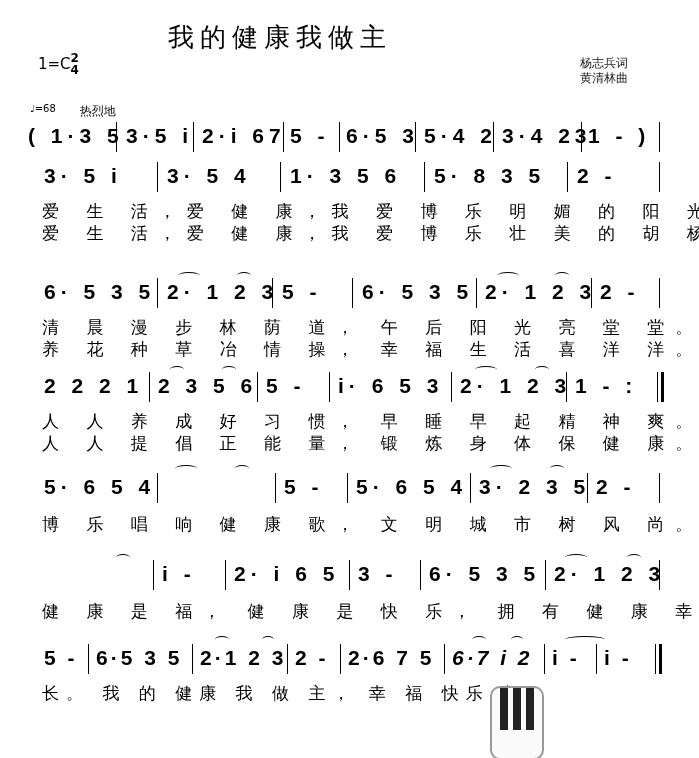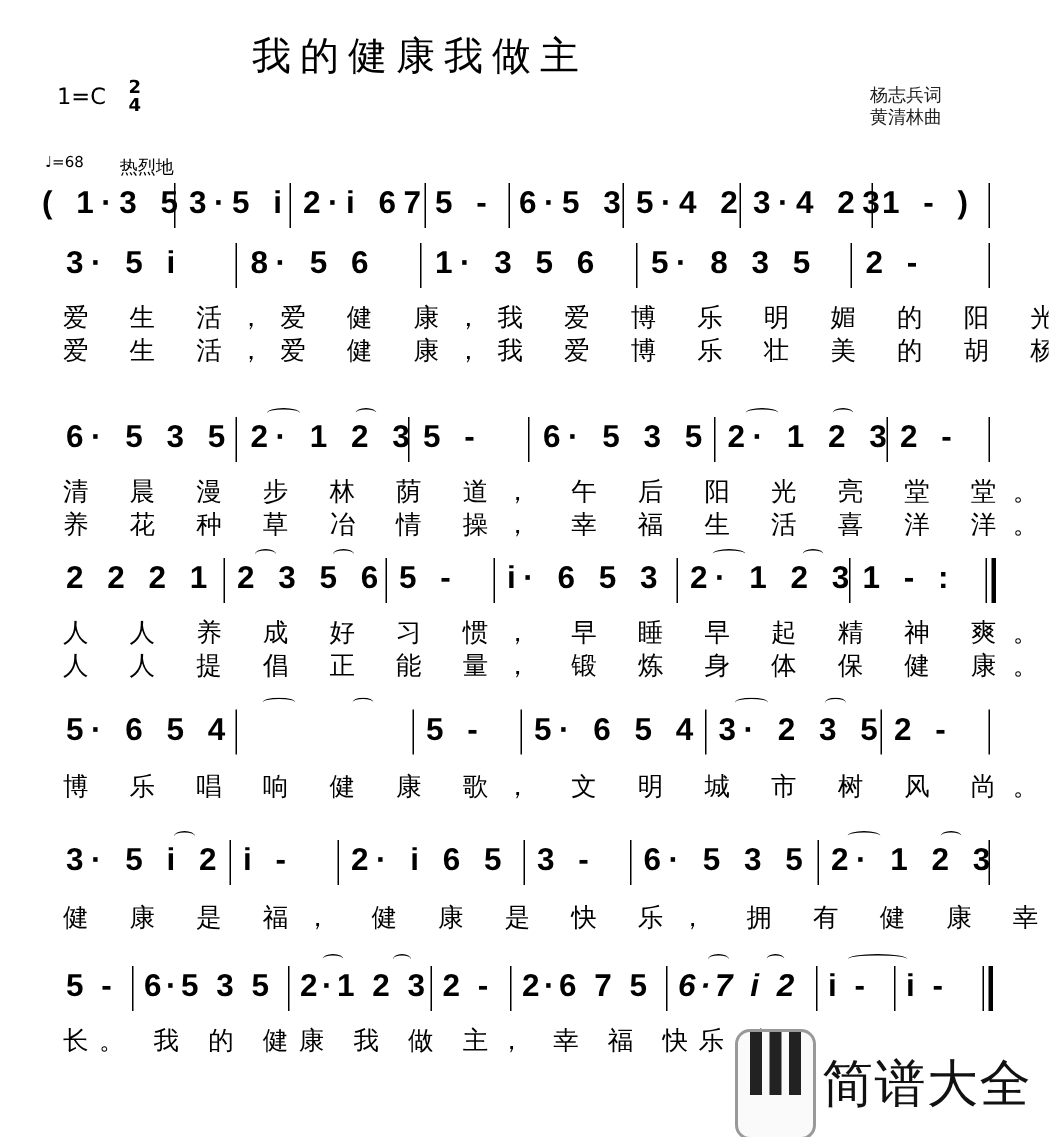--- a/index.html
+++ b/index.html
@@ -1,18 +1,18 @@
 <!DOCTYPE html>
 <html><head>
 <meta charset="utf-8">
 <style>
   html,body{margin:0;padding:0;background:#fff;}
   body{width:699px;height:758px;position:relative;overflow:hidden;font-family:"DejaVu Sans","Liberation Sans",sans-serif;color:#000;}
   .title{position:absolute;left:0;width:560px;top:20px;text-align:center;font-size:26px;letter-spacing:6px;font-family:"DejaVu Sans",sans-serif;}
-  .key{position:absolute;left:38px;top:52px;font-size:15px;display:flex;align-items:center;gap:15px;}
+  .key{position:absolute;left:38px;top:52px;font-size:15px;display:flex;align-items:center;gap:0;}
   .frac{display:inline-flex;flex-direction:column;align-items:center;font-weight:bold;font-size:12px;line-height:12px;}
   .credits{position:absolute;left:580px;top:56px;font-size:12px;line-height:15px;color:#222;}
   .tempo{position:absolute;left:30px;top:103px;font-size:10px;display:flex;gap:24px;}
   .staff{position:absolute;left:0;width:699px;}
   .bar{position:absolute;width:1px;background:#000;}
   .grp{position:absolute;font-weight:bold;font-size:21px;font-family:"Liberation Sans",sans-serif;letter-spacing:5px;white-space:nowrap;}
   .lyric{position:absolute;font-size:17px;letter-spacing:11px;white-space:nowrap;font-family:"DejaVu Sans",sans-serif;}
   .arc{position:absolute;border-top:1.5px solid #000;border-radius:50% 50% 0 0;height:6px;}
   .logo{position:absolute;left:490px;top:686px;display:flex;align-items:center;gap:4px;}
   .piano{width:50px;height:70px;border:2px solid #999;border-radius:10px;position:relative;overflow:hidden;background:#fafafa;}
@@ -59,21 +59,21 @@
   <div class="bar" style="left:493px;top:4px;height:30px;"></div>
   <span class="grp" style="left:502px;top:6px;">3·4 23</span>
   <div class="bar" style="left:581px;top:4px;height:30px;"></div>
   <span class="grp" style="left:588px;top:6px;">1 - )</span>
   <div class="bar" style="left:659px;top:4px;height:30px;"></div>
 </div>
 
 <div class="staff" style="top:158px;height:90px;">
   <span class="grp" style="left:44px;top:6px;">3· 5 i</span>
   <div class="bar" style="left:157px;top:4px;height:30px;"></div>
-  <span class="grp" style="left:167px;top:6px;">8· 5 6</span>
+  <span class="grp" style="left:167px;top:6px;">3· 5 4</span>
   <div class="bar" style="left:280px;top:4px;height:30px;"></div>
   <span class="grp" style="left:290px;top:6px;">1· 3 5 6</span>
   <div class="bar" style="left:424px;top:4px;height:30px;"></div>
   <span class="grp" style="left:434px;top:6px;">5· 8 3 5</span>
   <div class="bar" style="left:567px;top:4px;height:30px;"></div>
   <span class="grp" style="left:577px;top:6px;">2 -</span>
   <div class="bar" style="left:659px;top:4px;height:30px;"></div>
   <div class="lyric" style="left:42px;top:42px;">爱 生 活，爱 健 康，我 爱 博 乐 明 媚 的 阳 光。</div>
   <div class="lyric" style="left:42px;top:64px;">爱 生 活，爱 健 康，我 爱 博 乐 壮 美 的 胡 杨。</div>
 </div>
@@ -137,21 +137,20 @@
   <div class="bar" style="left:587px;top:8px;height:30px;"></div>
   <span class="grp" style="left:596px;top:10px;">2 -</span>
   <div class="bar" style="left:659px;top:8px;height:30px;"></div>
   <div class="lyric" style="left:42px;top:48px;">博 乐 唱 响 健   康   歌，  文 明 城 市 树   风   尚。</div>
 </div>
 
 <div class="staff" style="top:552px;height:70px;">
   <div class="arc" style="left:116px;top:2px;width:14px;"></div>
   <div class="arc" style="left:565px;top:2px;width:22px;"></div>
   <div class="arc" style="left:627px;top:2px;width:14px;"></div>
-  <span class="grp" style="left:44px;top:10px;">3· 5 i 2</span>
   <div class="bar" style="left:153px;top:8px;height:30px;"></div>
   <span class="grp" style="left:162px;top:10px;">i -</span>
   <div class="bar" style="left:225px;top:8px;height:30px;"></div>
   <span class="grp" style="left:234px;top:10px;">2· i 6 5</span>
   <div class="bar" style="left:349px;top:8px;height:30px;"></div>
   <span class="grp" style="left:358px;top:10px;">3 -</span>
   <div class="bar" style="left:420px;top:8px;height:30px;"></div>
   <span class="grp" style="left:429px;top:10px;">6· 5 3 5</span>
   <div class="bar" style="left:545px;top:8px;height:30px;"></div>
   <span class="grp" style="left:554px;top:10px;">2· 1 2 3</span>
@@ -185,15 +184,14 @@
   <div class="lyric" style="left:42px;top:46px;letter-spacing:7px;">长。 我 的 健康 我  做  主， 幸 福 快乐 每</div>
 </div>
 
 <div class="logo">
   <div class="piano">
     <div class="key-b" style="left:8px;"></div>
     <div class="key-b" style="left:21px;"></div>
     <div class="key-b" style="left:34px;"></div>
   </div>
   <div class="logo-text">
-    <span class="logo-cn">简谱大全</span>
   </div>
 </div>
 
 </body></html>

